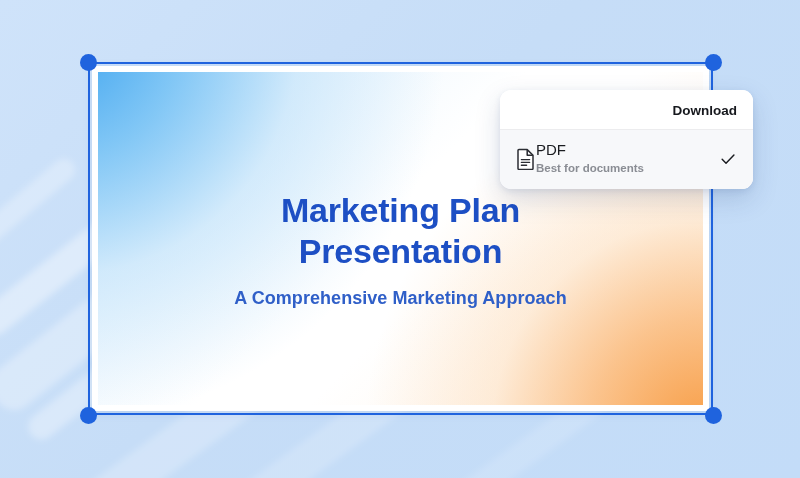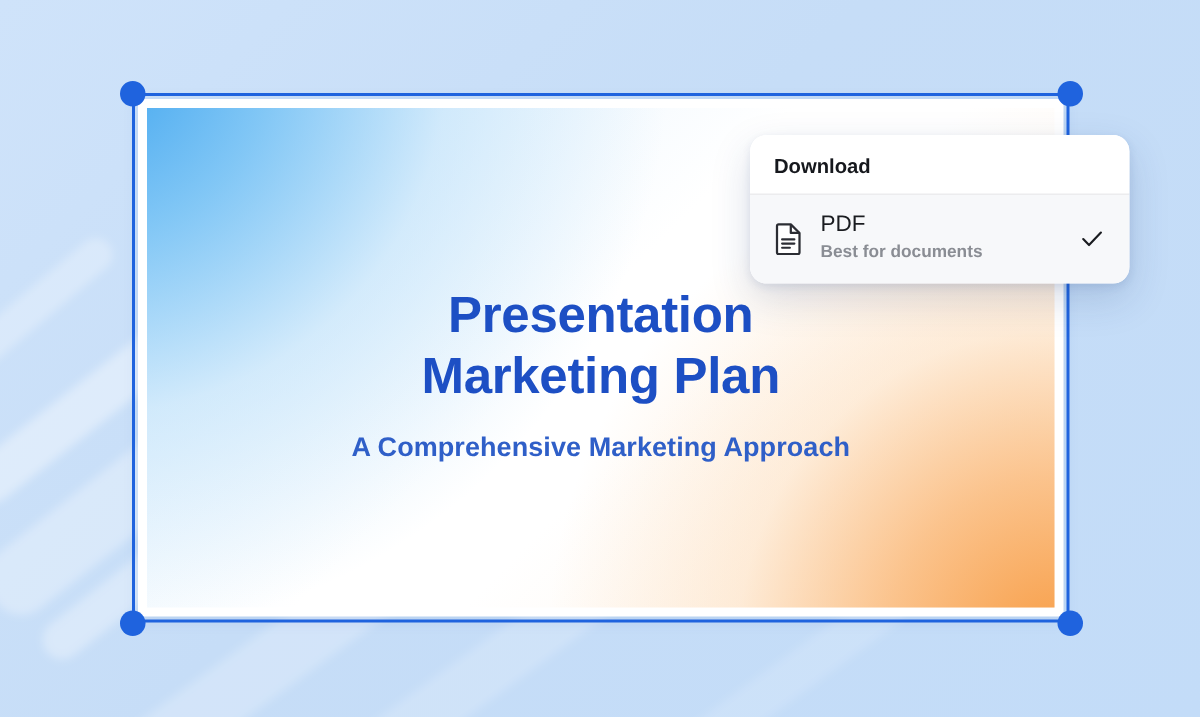--- a/index.html
+++ b/index.html
@@ -156,35 +156,35 @@
     left: 500px;
     top: 90px;
     width: 253px;
     border-radius: 11px;
     background: #ffffff;
     box-shadow: 0 10px 26px rgba(30,60,120,0.17), 0 2px 6px rgba(30,60,120,0.10);
     z-index: 40;
     overflow: hidden;
   }
   #download-header {
-    padding: 13px 16px 11px 16px;
+    padding: 13px 16px 11px 4px;
     font-size: 13.5px;
     font-weight: 700;
     color: #16181d;
     background: #ffffff;
+    text-align: right;
   }
   #download-divider {
     height: 1px;
     background: #ececee;
     margin: 0;
   }
   #pdf-option {
     display: flex;
     align-items: center;
-    gap: 11px;
     padding: 11px 16px 13px 16px;
     background: #f7f8fa;
   }
   #pdf-icon {
     flex: 0 0 auto;
     width: 20px;
     height: 22px;
     display: block;
   }
   #pdf-labels {
@@ -221,22 +221,22 @@
   <div class="bg-deco deco-2"></div>
   <div class="bg-deco deco-3"></div>
   <div class="bg-deco deco-4"></div>
   <div class="bg-deco deco-6"></div>
   <div class="bg-deco deco-7"></div>
 
   <div id="slide-canvas">
     <div id="slide-art">
       <div id="slide-text-block">
         <div id="slide-title">
+          <div>Marketing Plan</div>
           <div>Presentation</div>
-          <div>Marketing Plan</div>
         </div>
         <div id="slide-subtitle">A Comprehensive Marketing Approach</div>
       </div>
     </div>
   </div>
 
   <div id="selection-frame"></div>
   <div class="handle tl"></div>
   <div class="handle tr"></div>
   <div class="handle bl"></div>

